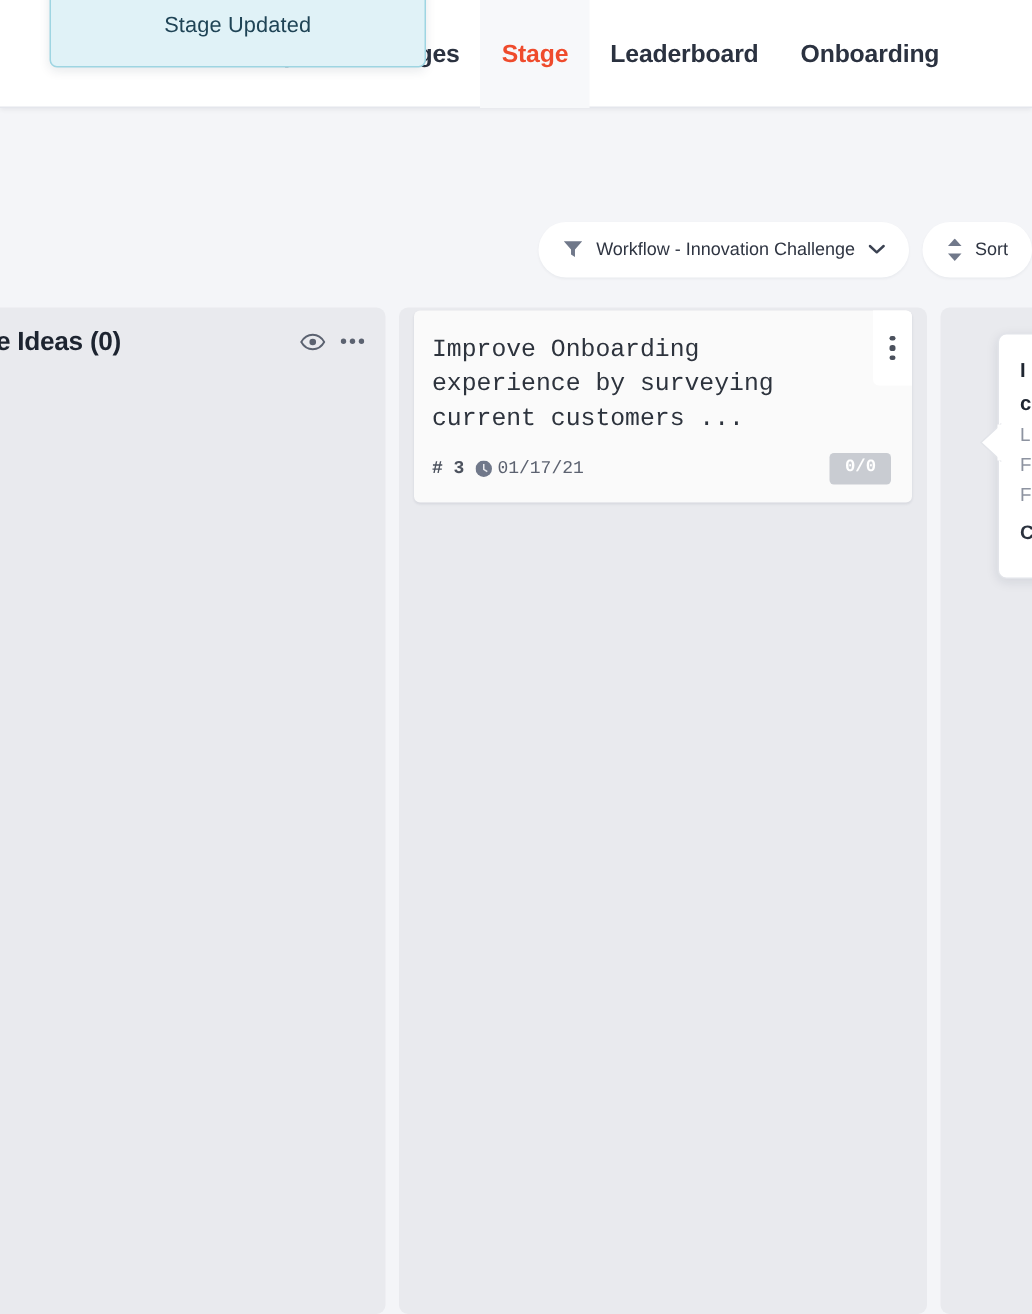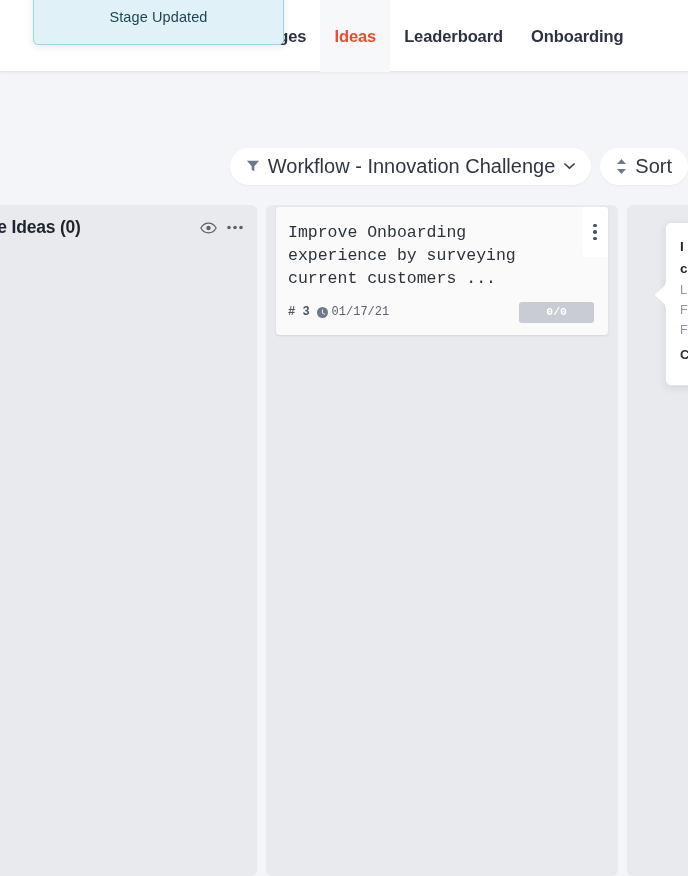--- a/index.html
+++ b/index.html
@@ -59,21 +59,21 @@
     position: absolute; top: 147px; right: 0; width: 688px; height: 38px;
     display: flex; justify-content: flex-end; align-items: center; gap: 9px;
     padding-right: 0;
   }
   .pill {
     height: 37px;
     background: #ffffff;
     border-radius: 19px;
     display: flex; align-items: center; gap: 8px;
     padding: 0 16px;
-    font-size: 20px; color: #2f3542;
+    font-size: 12px; color: #2f3542;
     box-shadow: 0 1px 2px rgba(20,30,60,.05);
     cursor: pointer; white-space: nowrap;
   }
   .pill .lbl { line-height: 1; }
   .ico { display: inline-flex; align-items: center; color: #70788a; flex: 0 0 auto; }
   .chev { color: #3b4252; font-size: 12px; margin-left: 1px; }
 
   
   .board {
     position: absolute; top: 205px; left: 0; width: 688px; bottom: 0;
@@ -127,21 +127,21 @@
     margin-top: 12px;
     display: flex; align-items: center; gap: 7px;
     font-size: 12px; color: #5c6270;
   }
   .meta-grp { display: inline-flex; align-items: center; gap: 4px; }
   .hash { font-weight: bold; color: #4c525e; }
   .badge {
     margin-left: auto;
     background: #c9ccd2; color: #ffffff;
     font-size: 11.5px; font-weight: bold;
-    border-radius: 3px; padding: 3px 27px; line-height: 1.25;
+    border-radius: 3px; padding: 3px 10px; line-height: 1.25;
   }
   .kebab {
     position: absolute; top: 0; right: 0;
     width: 26px; height: 50px; background: #ffffff;
     border-radius: 0 4px 0 4px;
     display: flex; flex-direction: column; align-items: center; justify-content: center; gap: 3px;
     cursor: pointer;
   }
   .kebab i { width: 3.5px; height: 3.5px; border-radius: 50%; background: #4b515d; display: block; }
 
@@ -172,21 +172,21 @@
 
   <div class="header">
     <nav class="nav">
       <div class="nav-item partial">
         <span>)</span>
       </div>
       <div class="nav-item">
         <span>Challenges</span>
       </div>
       <div class="nav-item active">
-        <span>Ideas</span>
+        <span>Stage</span>
       </div>
       <div class="nav-item">
         <span>Leaderboard</span>
       </div>
       <div class="nav-item">
         <span>Onboarding</span>
       </div>
     </nav>
   </div>
 

